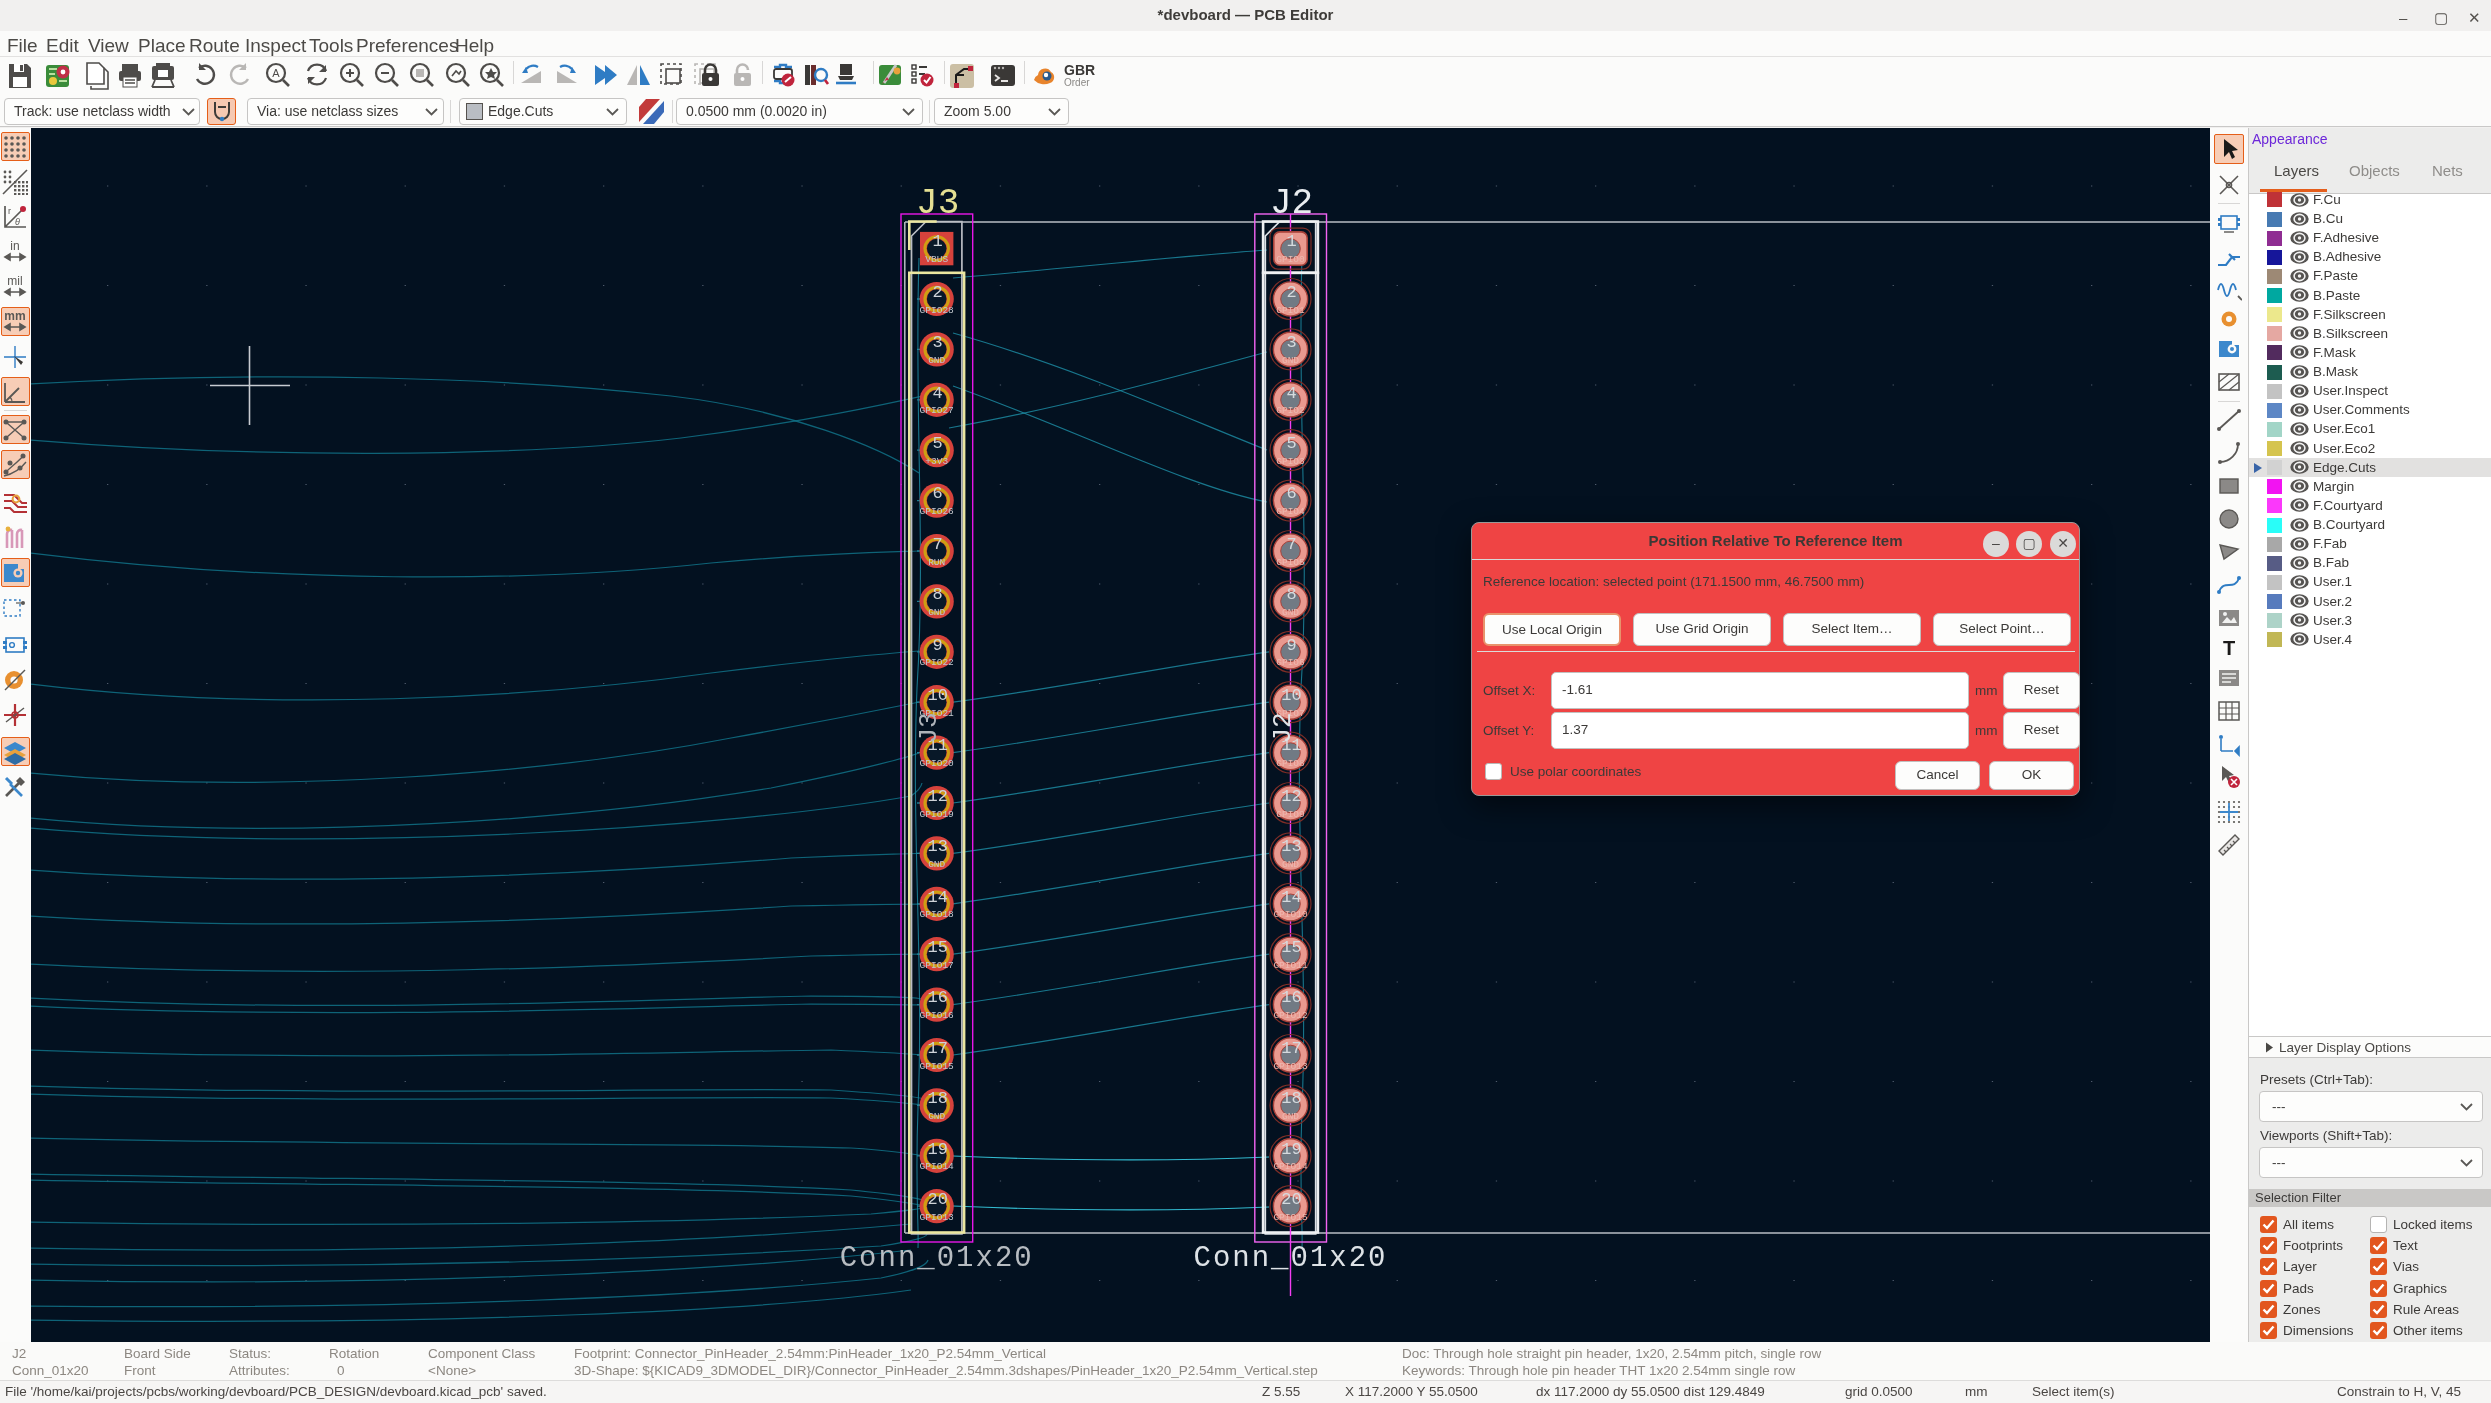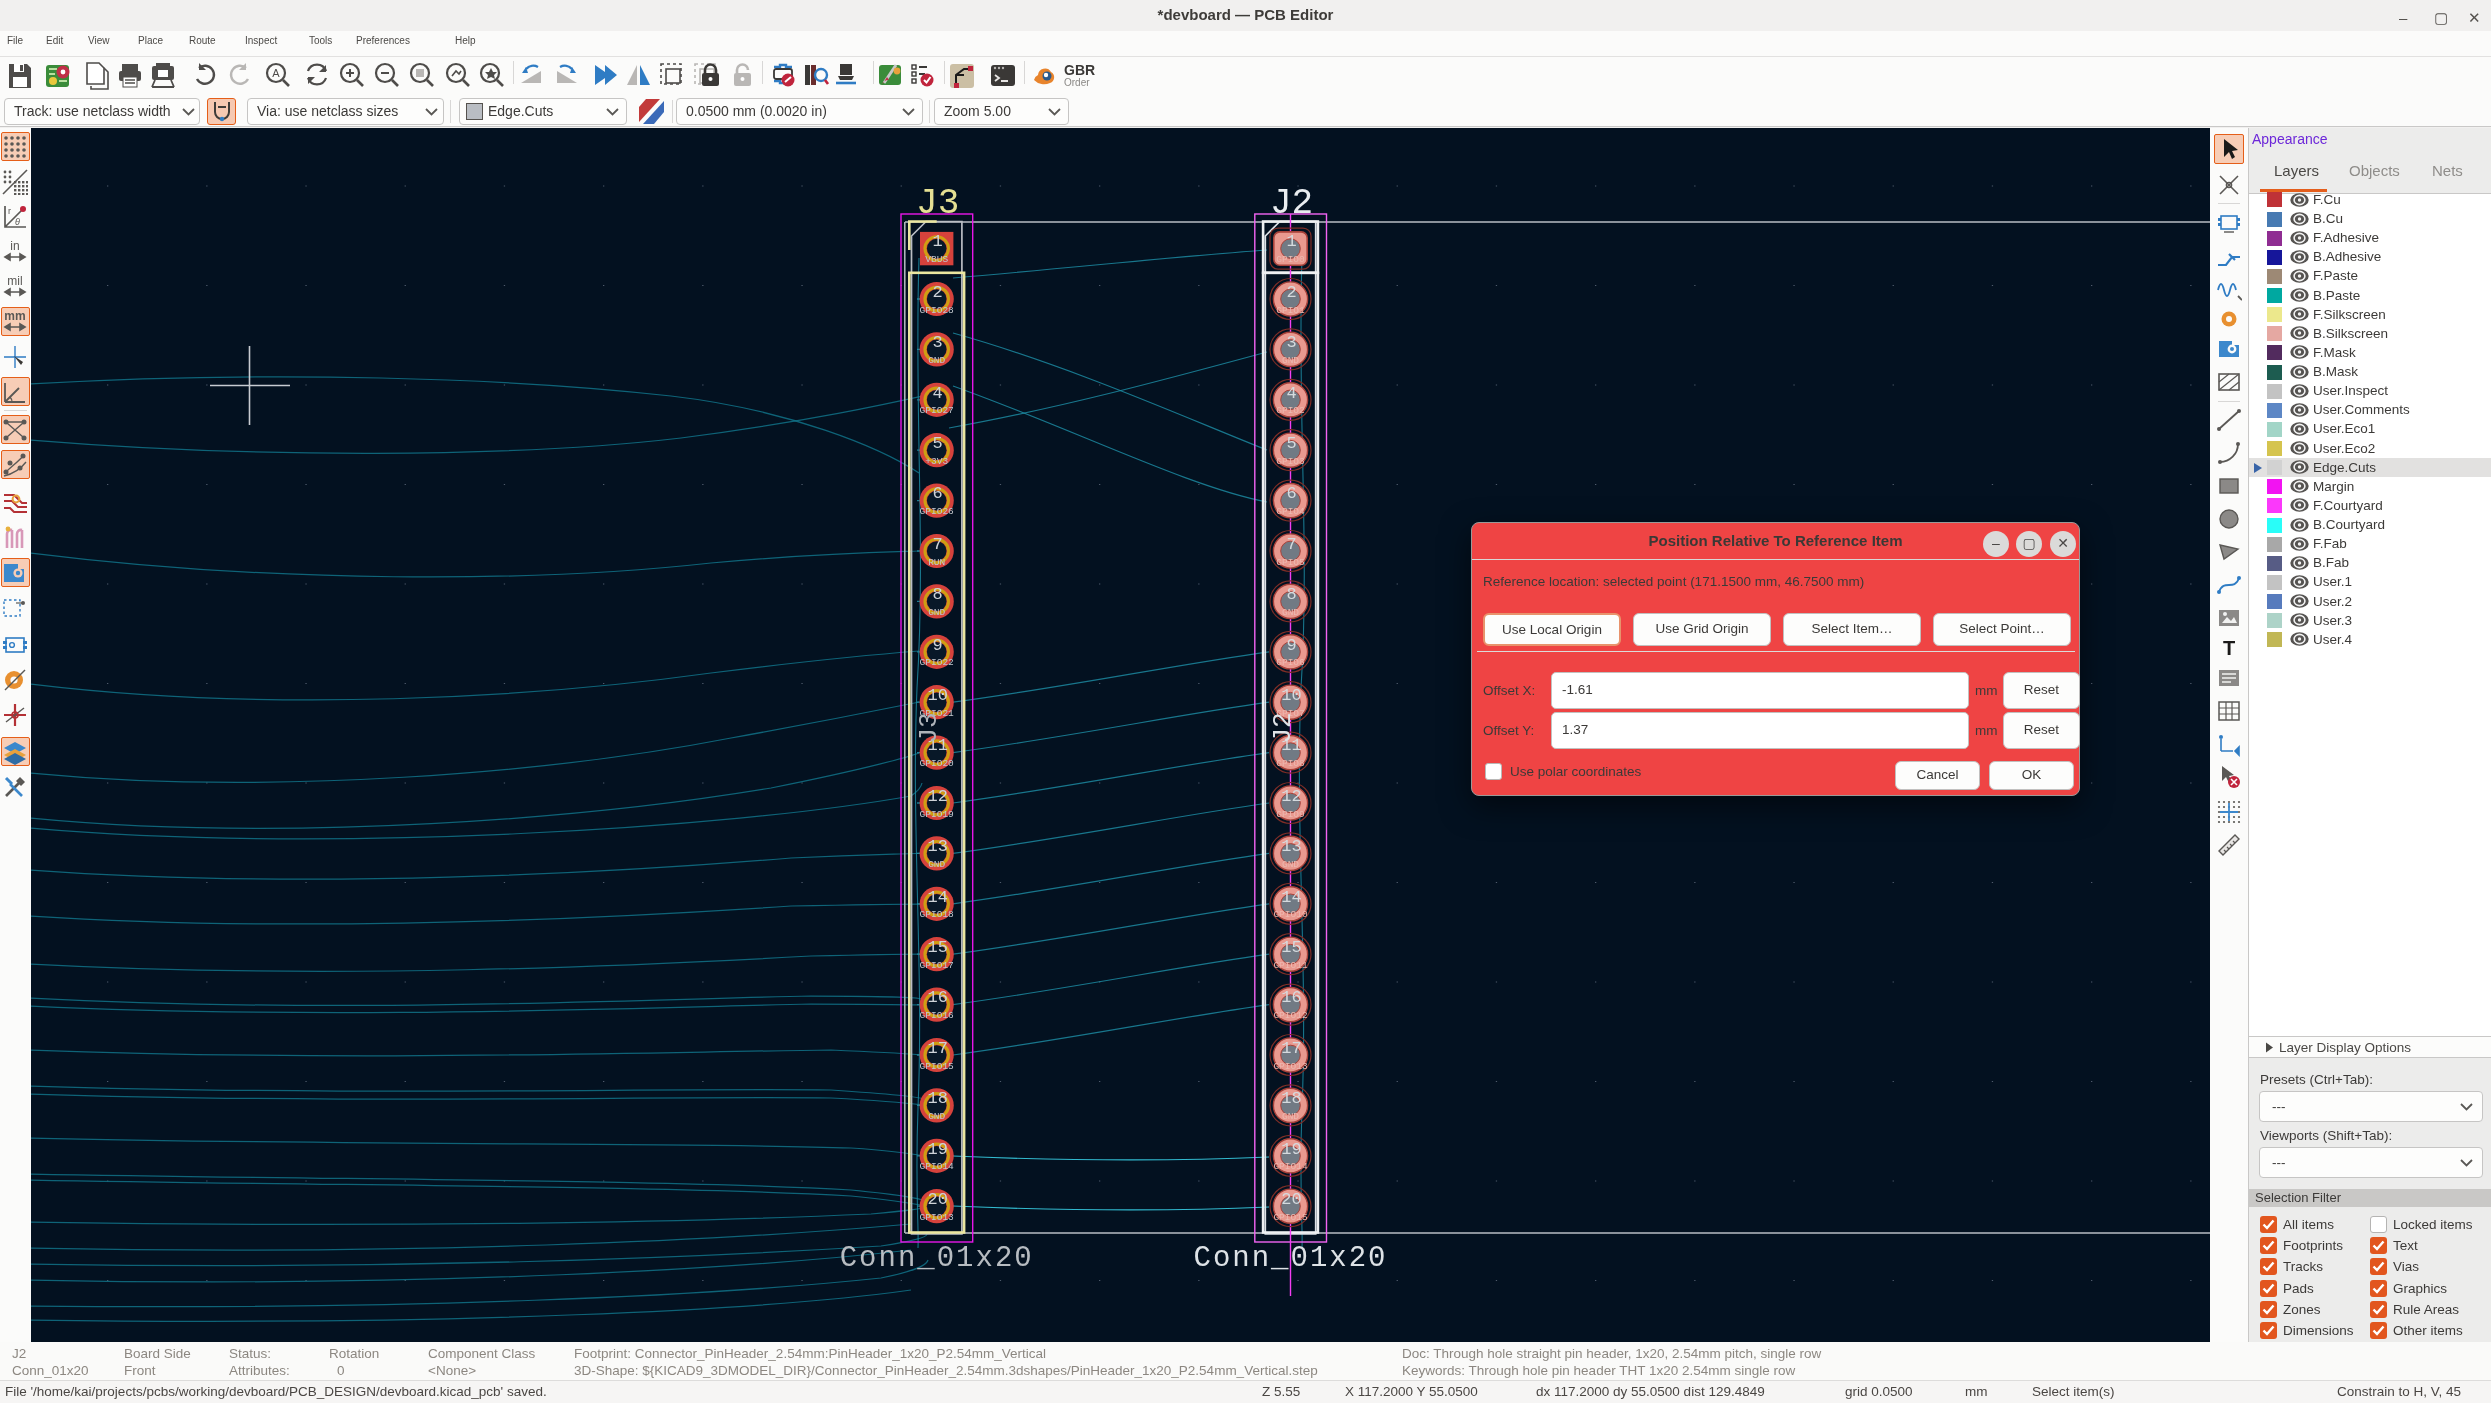--- a/index.html
+++ b/index.html
@@ -3,21 +3,21 @@
 <meta charset="utf-8">
 <style>
 * { margin:0; padding:0; box-sizing:border-box; }
 html,body { width:2491px; height:1403px; overflow:hidden; font-family:"Liberation Sans", sans-serif; }
 #root { position:relative; width:2491px; height:1403px; background:#f1f0ef; }
 .abs { position:absolute; }
 #titlebar { left:0; top:0; width:2491px; height:31px; background:#f1f0ef; }
 #title { width:100%; text-align:center; top:6px; font-size:15px; font-weight:bold; color:#3e3c39; }
 .winbtn { top:9px; font-size:15px; color:#55524e; }
 #menubar { left:0; top:31px; width:2491px; height:26px; background:#fbfbfa; border-bottom:1px solid #e2e1e0; }
-.menu { top:35px; font-size:10px; color:#4c4a47; }
+.menu { top:35px; font-size:19px; color:#4c4a47; }
 #toolbar1 { left:0; top:57px; width:2491px; height:39px; background:#fbfbfa; }
 #toolbar2 { left:0; top:96px; width:2491px; height:31px; background:#fbfbfa; border-bottom:1px solid #c9c8c7; }
 .combo { height:27px; top:2px; background:#fdfdfc; border:1px solid #c6c5c4; border-radius:4px; font-size:14px; color:#3c3a38; padding:4px 8px 0 9px; }
 .tsep { top:4px; width:1px; height:23px; background:#d8d7d6; }
 #leftbar { left:0; top:128px; width:31px; height:1214px; background:#fbfbfa; }
 #rightbar { left:2210px; top:128px; width:38px; height:1214px; background:#fbfbfa; }
 #panel { left:2248px; top:128px; width:243px; height:1246px; background:#ececeb; border-left:1px solid #c9c8c7; }
 #canvas { left:31px; top:128px; width:2179px; height:1214px; background:#031120; }
 #status12 { left:0; top:1342px; width:2491px; height:38px; background:#fafaf9; font-size:13.5px; color:#8c8781; }
 #status3 { left:0; top:1380px; width:2491px; height:23px; background:#f6f5f4; border-top:1px solid #dddcdb; font-size:13.5px; color:#4a4643; }
@@ -989,21 +989,21 @@
     <div class="abs" style="left:2283px; top:1238px; font-size:13.5px; color:#3c3a38;">Footprints</div>
     <div class="abs" style="left:2370px; top:1237px; width:17px; height:17px; background:#e2561e; border-radius:3px;"></div>
     <svg width="13" height="11" viewBox="0 0 13 11" style="position:absolute;left:2372px;top:1240px;">
       <path d="M1.5,5.5 L5,9 L11.5,1.5" stroke="#fff" stroke-width="2.4" fill="none"></path>
     </svg>
     <div class="abs" style="left:2393px; top:1238px; font-size:13.5px; color:#3c3a38;">Text</div>
     <div class="abs" style="left:2260px; top:1258px; width:17px; height:17px; background:#e2561e; border-radius:3px;"></div>
     <svg width="13" height="11" viewBox="0 0 13 11" style="position:absolute;left:2262px;top:1261px;">
       <path d="M1.5,5.5 L5,9 L11.5,1.5" stroke="#fff" stroke-width="2.4" fill="none"></path>
     </svg>
-    <div class="abs" style="left:2283px; top:1259px; font-size:13.5px; color:#3c3a38;">Tracks</div>
+    <div class="abs" style="left:2283px; top:1259px; font-size:13.5px; color:#3c3a38;">Layer</div>
     <div class="abs" style="left:2370px; top:1258px; width:17px; height:17px; background:#e2561e; border-radius:3px;"></div>
     <svg width="13" height="11" viewBox="0 0 13 11" style="position:absolute;left:2372px;top:1261px;">
       <path d="M1.5,5.5 L5,9 L11.5,1.5" stroke="#fff" stroke-width="2.4" fill="none"></path>
     </svg>
     <div class="abs" style="left:2393px; top:1259px; font-size:13.5px; color:#3c3a38;">Vias</div>
     <div class="abs" style="left:2260px; top:1280px; width:17px; height:17px; background:#e2561e; border-radius:3px;"></div>
     <svg width="13" height="11" viewBox="0 0 13 11" style="position:absolute;left:2262px;top:1283px;">
       <path d="M1.5,5.5 L5,9 L11.5,1.5" stroke="#fff" stroke-width="2.4" fill="none"></path>
     </svg>
     <div class="abs" style="left:2283px; top:1281px; font-size:13.5px; color:#3c3a38;">Pads</div>

